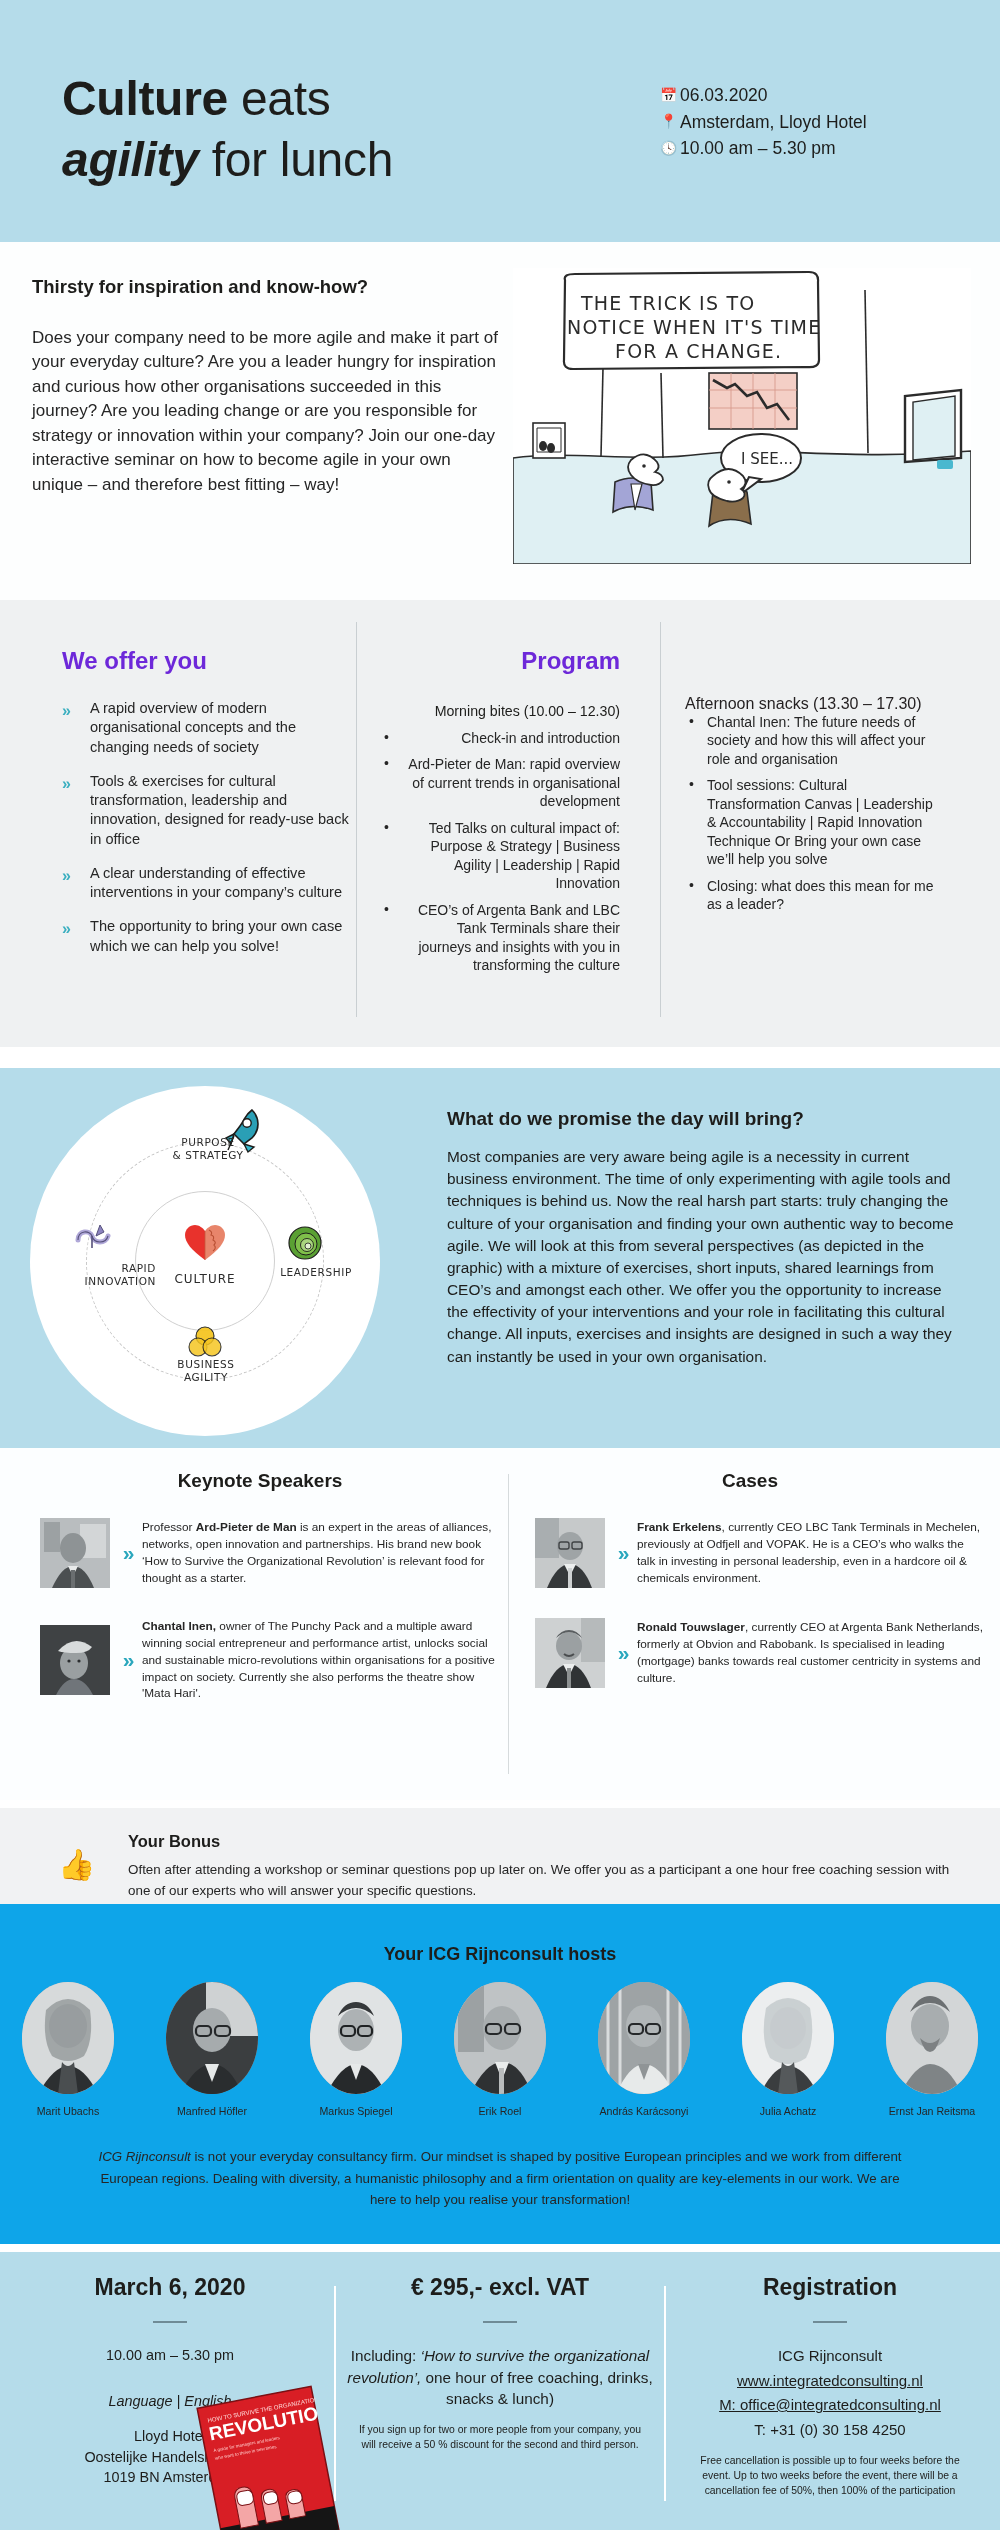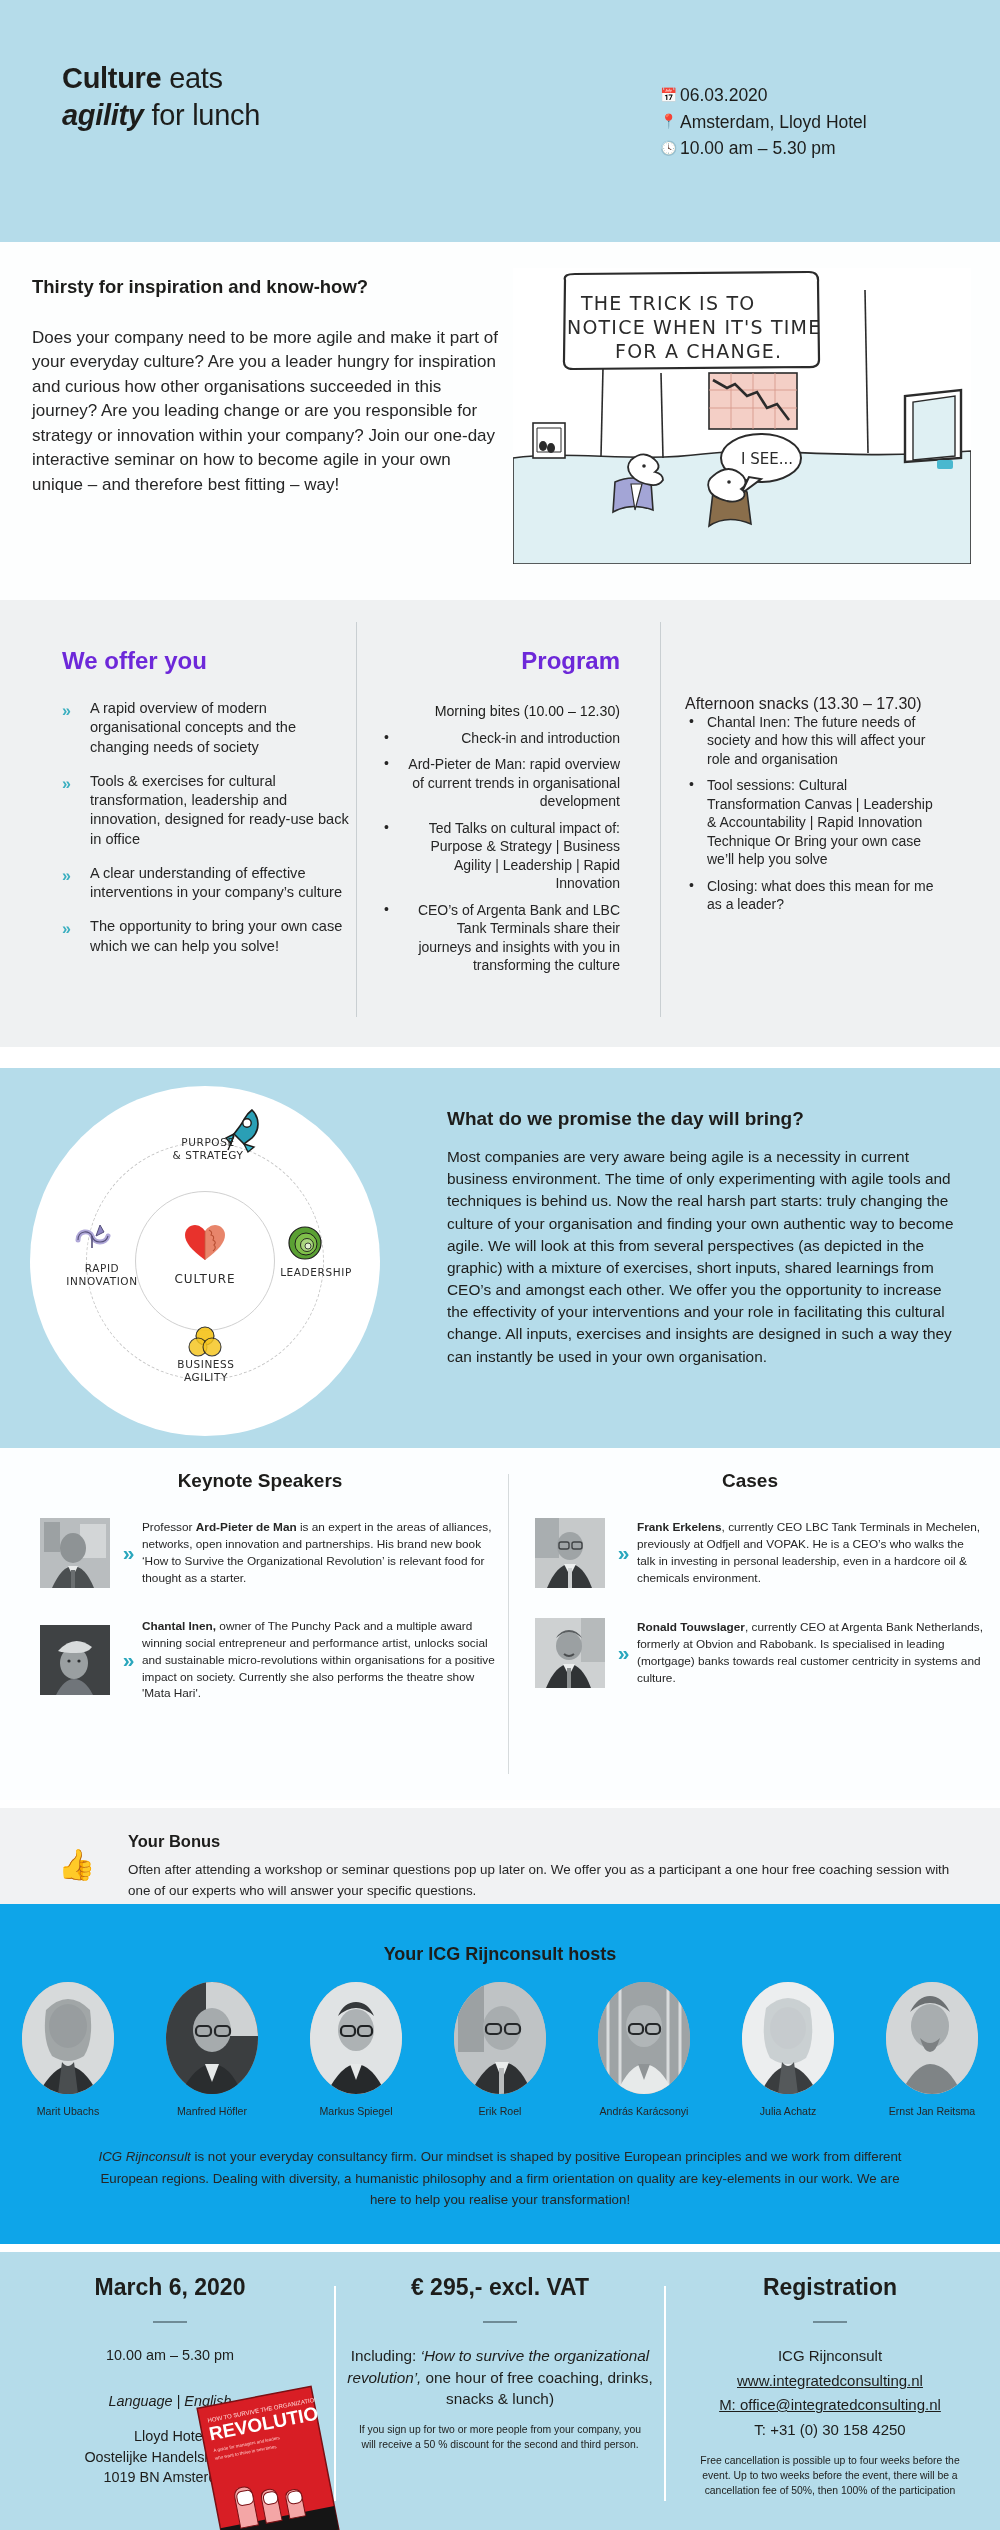--- a/index.html
+++ b/index.html
@@ -10,22 +10,22 @@
     color: #231f20;
   }
   .page { width: 1000px; height: 2530px; position: relative; overflow: hidden; background:#fff; }
 
   
   .header {
     position:absolute; left:0; top:0; width:1000px; height:242px;
     background:#b5dcea;
   }
   .header-title {
-    position:absolute; left:62px; top:60px;
-    font-size:29px; line-height:1.28; color:#1d1d1b; font-weight:400;
+    position:absolute; left:62px; top:68px;
+    font-size:48px; line-height:1.28; color:#1d1d1b; font-weight:400;
     letter-spacing:-0.3px;
   }
   .header-title .b { font-weight:700; }
   .header-title .i { font-style:italic; font-weight:700; }
   .header-meta {
     position:absolute; left:660px; top:82px;
     font-size:17.5px; line-height:1.52; color:#1d1d1b;
   }
   .header-meta .row { display:flex; align-items:center; white-space:nowrap; }
   .header-meta .gl { width:20px; display:inline-block; text-align:left; font-size:14px; }
@@ -262,21 +262,21 @@
         <circle cx="26" cy="21" r="9" fill="#f5c623" stroke="#1d1d1b" stroke-width="1.1" opacity="0.85"></circle>
       </svg>
       <div class="wlab" style="left:128px; top:272px; width:96px;">BUSINESS<br>AGILITY</div>
 
       <svg style="position:absolute;left:44px;top:136px;" width="48" height="32" viewBox="0 0 48 32">
         <path d="M4 18 C4 8 16 8 18 14 C20 22 32 22 34 14" fill="none" stroke="#b0a8d8" stroke-width="5" stroke-linecap="round"></path>
         <path d="M4 18 C4 8 16 8 18 14 C20 22 32 22 34 14" fill="none" stroke="#55507a" stroke-width="1.1"></path>
         <path d="M22 14 L26 3 L30 10 Z" fill="#8d84c0" stroke="#55507a" stroke-width="1"></path>
         <path d="M18 14 L18 26" stroke="#55507a" stroke-width="1.6"></path>
       </svg>
-      <div class="wlab" style="left:18px; top:176px; width:108px;">RAPID<br>INNOVATION</div>
+      <div class="wlab" style="left:18px; top:176px; width:108px;text-align:right;">RAPID<br>INNOVATION</div>
 
       <svg style="position:absolute;left:153px;top:138px;" width="44" height="38" viewBox="0 0 44 38">
         <path d="M22 36 C8 26 2 18 2 11 C2 5 7 1 12 1 C16 1 20 4 22 7 L22 36 Z" fill="#e8322c"></path>
         <path d="M22 7 C24 4 28 1 32 1 C37 1 42 5 42 11 C42 18 36 26 22 36 Z" fill="#e8856b"></path>
         <path d="M26 6 q4 2 2 5 q4 1 2 5 q4 2 1 5 q3 3 -1 6" fill="none" stroke="#b94f33" stroke-width="1.1"></path>
         <path d="M22 7 L22 36" stroke="#c4593c" stroke-width="0.8"></path>
       </svg>
       <div class="wlab" style="left:110px; top:186px; width:130px; font-size:12px; letter-spacing:1px;">CULTURE</div>
     </div>
 

